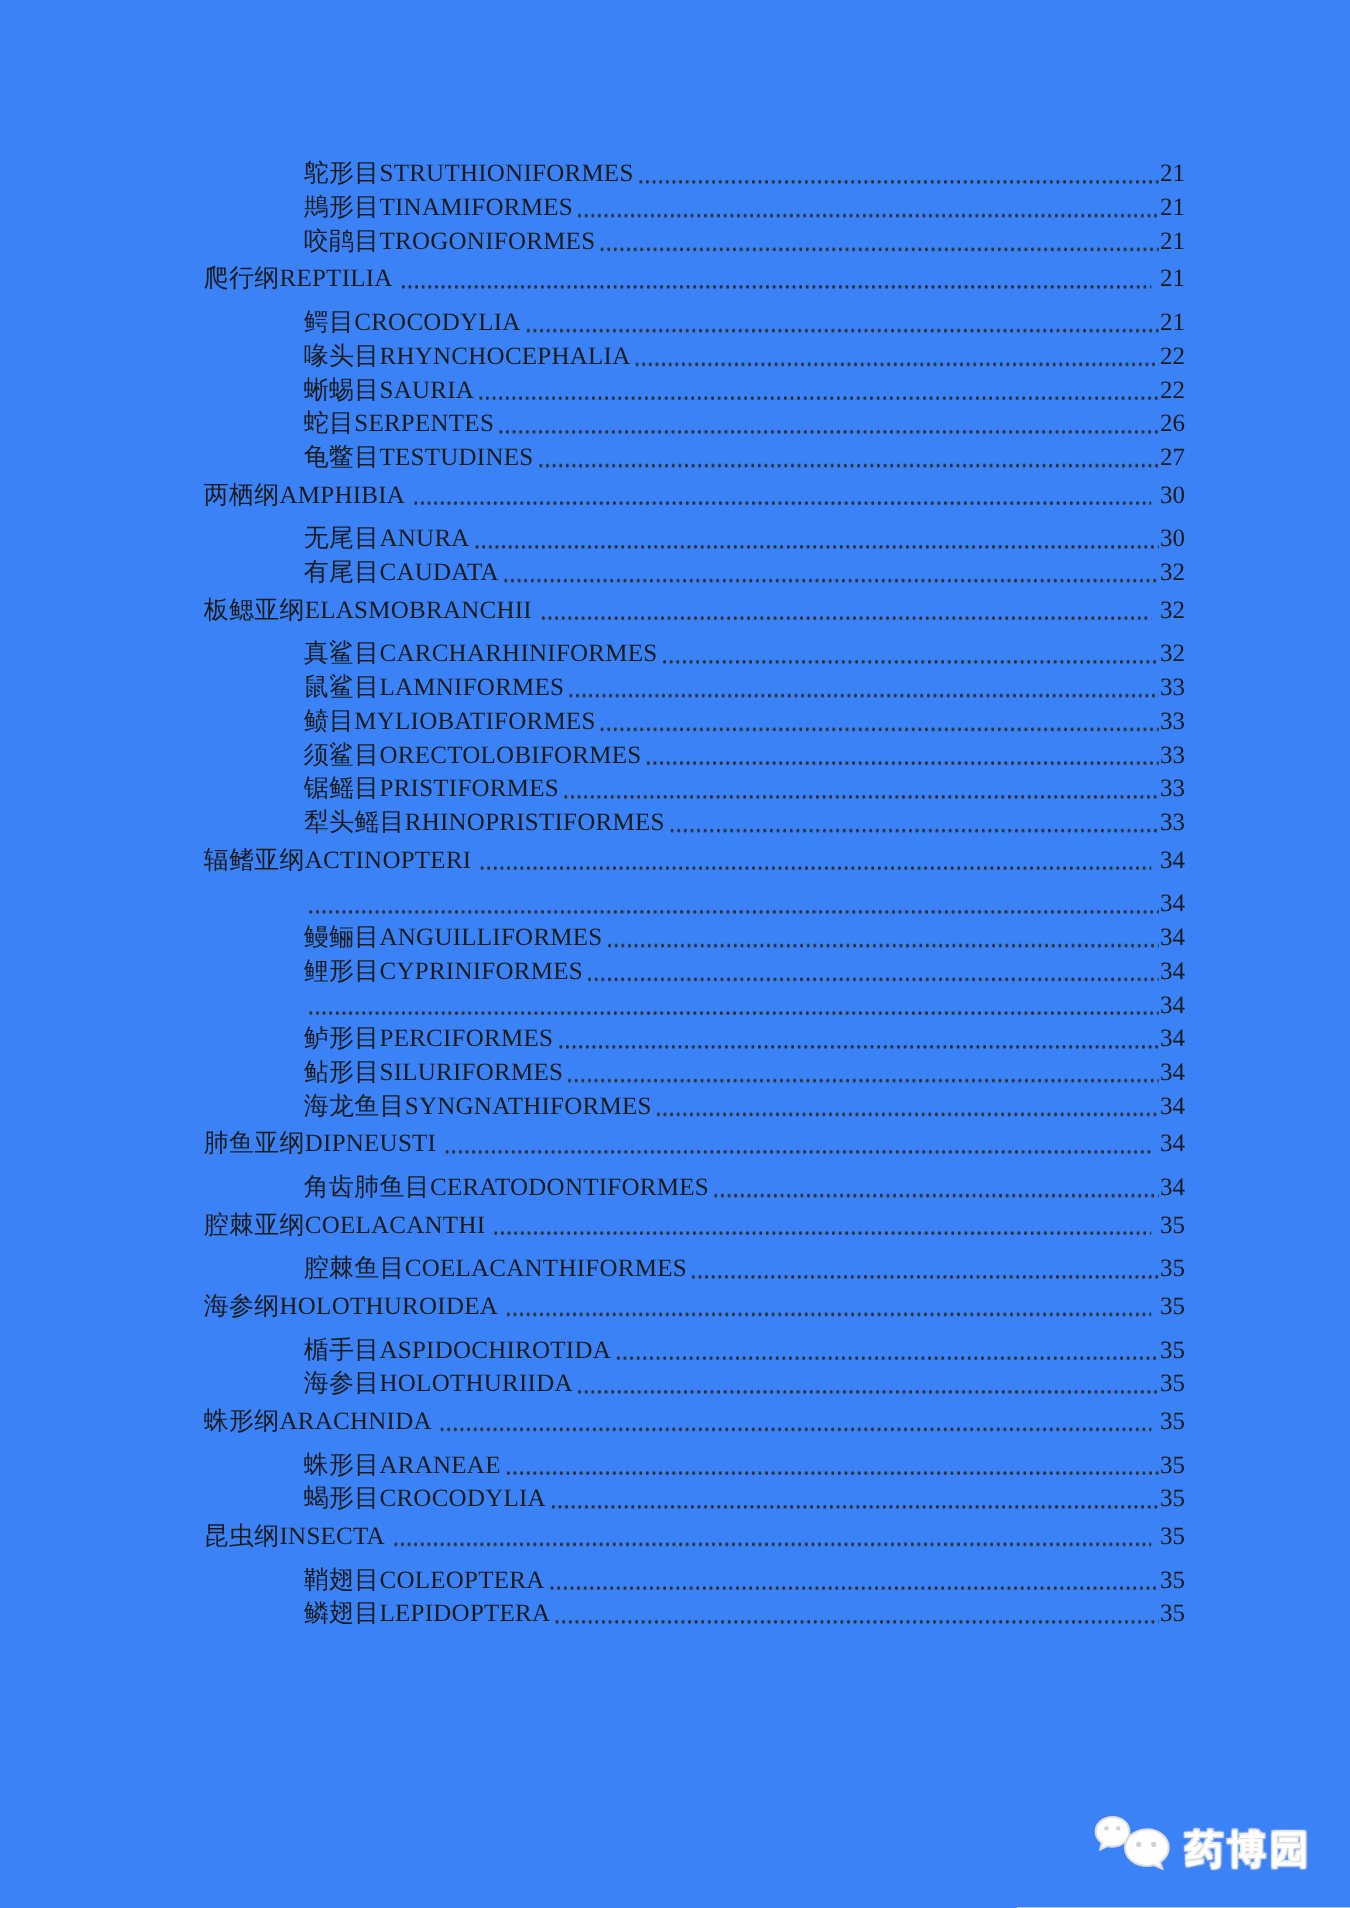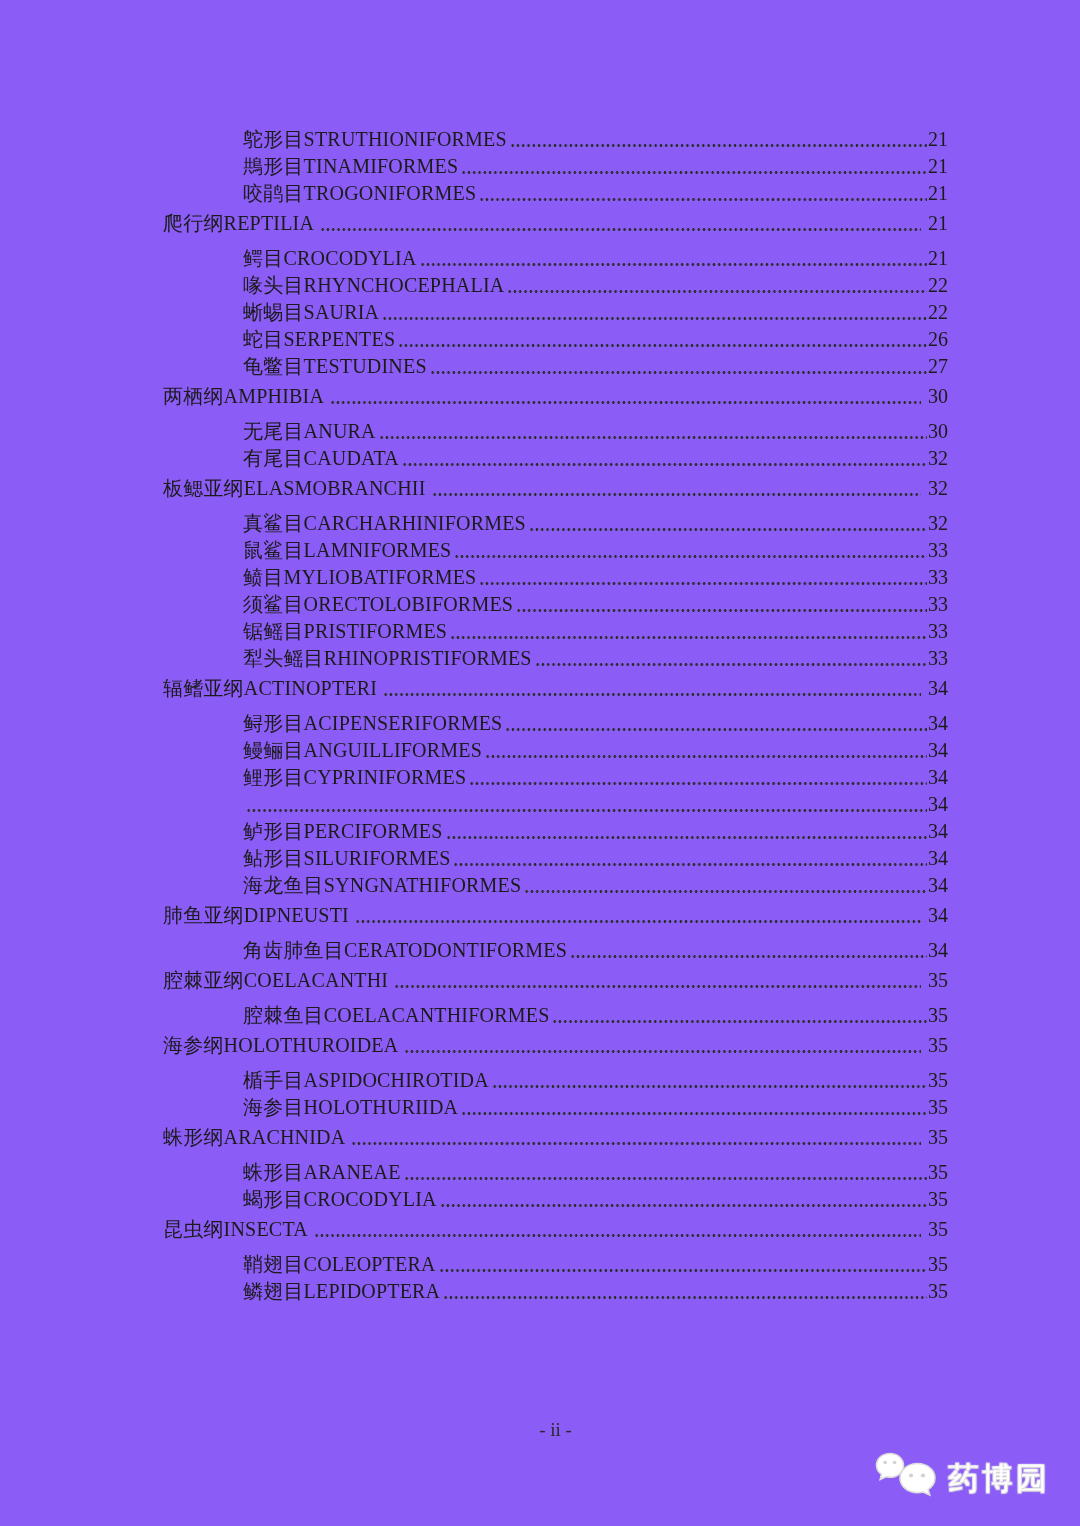--- a/index.html
+++ b/index.html
@@ -1,20 +1,20 @@
 <!DOCTYPE html>
 <html><head>
 <meta charset="utf-8">
 <style>
   html, body { margin: 0; padding: 0; background: #ffffff; }
   .page {
     position: relative;
     width: 1080px;
     height: 1526px;
-    background: #8b5cf6;
+    background: #3b82f6;
     overflow: hidden;
     font-family: "Liberation Serif", "DejaVu Serif", serif;
     color: #1b1b1b;
   }
   .toc {
     position: absolute;
     left: 163px;
     top: 126px;
     width: 785px;
   }
@@ -58,21 +58,21 @@
     position: absolute;
     right: 30px;
     top: 1450px;
     display: flex;
     align-items: center;
     gap: 9px;
   }
   .wm-text {
     font-family: "Liberation Sans", "DejaVu Sans", sans-serif;
     font-size: 31px;
-    font-weight: normal;
+    font-weight: bold;
     letter-spacing: 3px;
     color: #ffffff;
     text-shadow:
       1px 1px 1px #d9d9d9,
       -1px -1px 1px #efefef,
       1px -1px 1px #e6e6e6,
       -1px 1px 1px #e6e6e6;
   }
 </style>
 </head>
@@ -195,21 +195,20 @@
     <span class="pagenum">33</span>
   </div>
 
   <div class="row class">
     <span class="entry-text"><span class="zh">辐鳍亚纲</span><span class="latin">ACTINOPTERI</span></span>
     <span class="leader"></span>
     <span class="pagenum">34</span>
   </div>
 
   <div class="row order">
-    <span class="entry-text"><span class="zh">鲟形目</span><span class="latin">ACIPENSERIFORMES</span></span>
     <span class="leader"></span>
     <span class="pagenum">34</span>
   </div>
 
   <div class="row order">
     <span class="entry-text"><span class="zh">鳗鲡目</span><span class="latin">ANGUILLIFORMES</span></span>
     <span class="leader"></span>
     <span class="pagenum">34</span>
   </div>
 
@@ -314,21 +313,20 @@
     <span class="pagenum">35</span>
   </div>
 
   <div class="row order">
     <span class="entry-text"><span class="zh">鳞翅目</span><span class="latin">LEPIDOPTERA</span></span>
     <span class="leader"></span>
     <span class="pagenum">35</span>
   </div>
 </main>
 
-  <div class="footer">- ii -</div>
 
   <div class="watermark">
     <span>
       <svg width="64" height="54" viewBox="0 0 64 54" xmlns="http://www.w3.org/2000/svg">
         <path d="M15 3.5 C7.2 3.5 1.5 8.8 1.5 15.2 c0 3.7 1.9 6.9 4.9 9 L5.2 29.5 l5.8-2.7 c1.3 .3 2.6 .5 4 .5 7.8 0 13.5-5.3 13.5-11.9 C28.5 8.8 22.8 3.5 15 3.5 Z" fill="#ffffff" stroke="#dcdcdc" stroke-width="1.6"></path>
         <circle cx="10.2" cy="12.5" r="1.8" fill="#d2d2d2"></circle>
         <circle cx="19.6" cy="12.5" r="1.8" fill="#d2d2d2"></circle>
         <path d="M42.5 13.5 c-10 0-17.5 6.7-17.5 14.6 0 8 7.5 14.6 17.5 14.6 1.9 0 3.8-.25 5.5-.7 L54.8 45 l-1.7-5.4 c4.1-2.7 6.9-6.8 6.9-11.5 0-7.9-7.5-14.6-17.5-14.6 Z" fill="#ffffff" stroke="#dcdcdc" stroke-width="1.6"></path>
         <circle cx="36" cy="25.5" r="2.1" fill="#d2d2d2"></circle>
         <circle cx="48" cy="25.5" r="2.1" fill="#d2d2d2"></circle>

